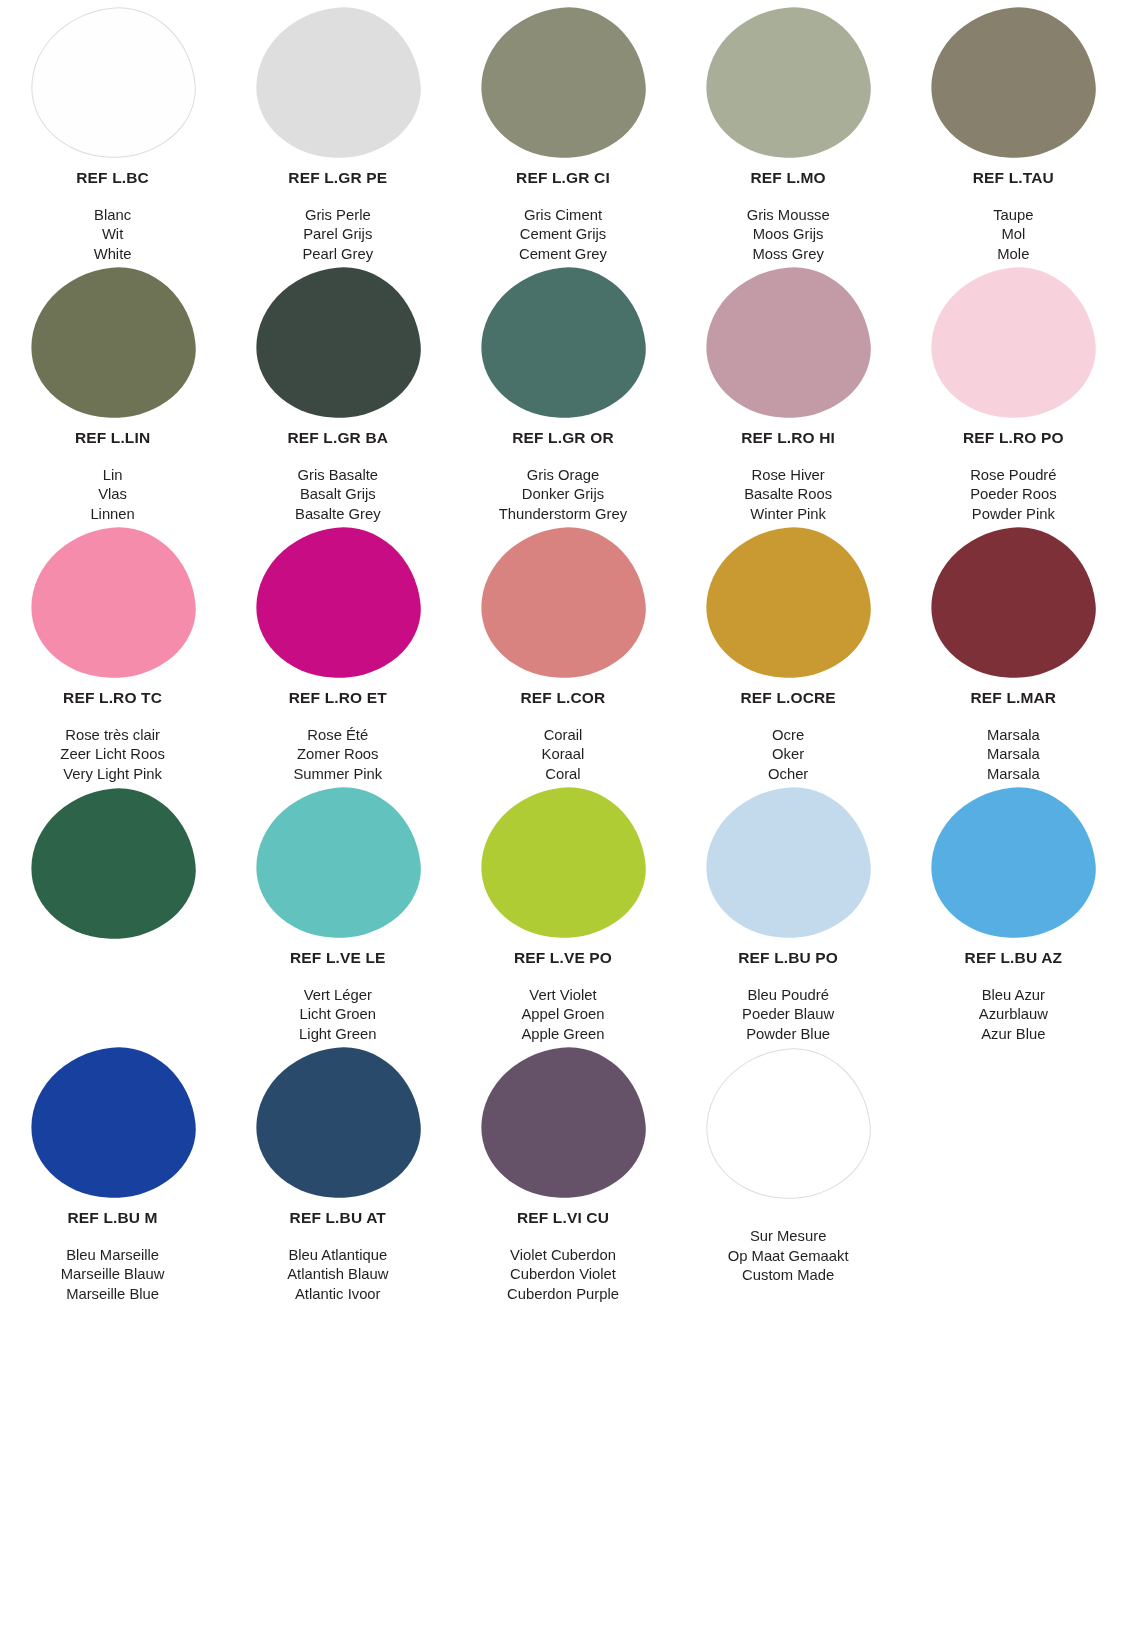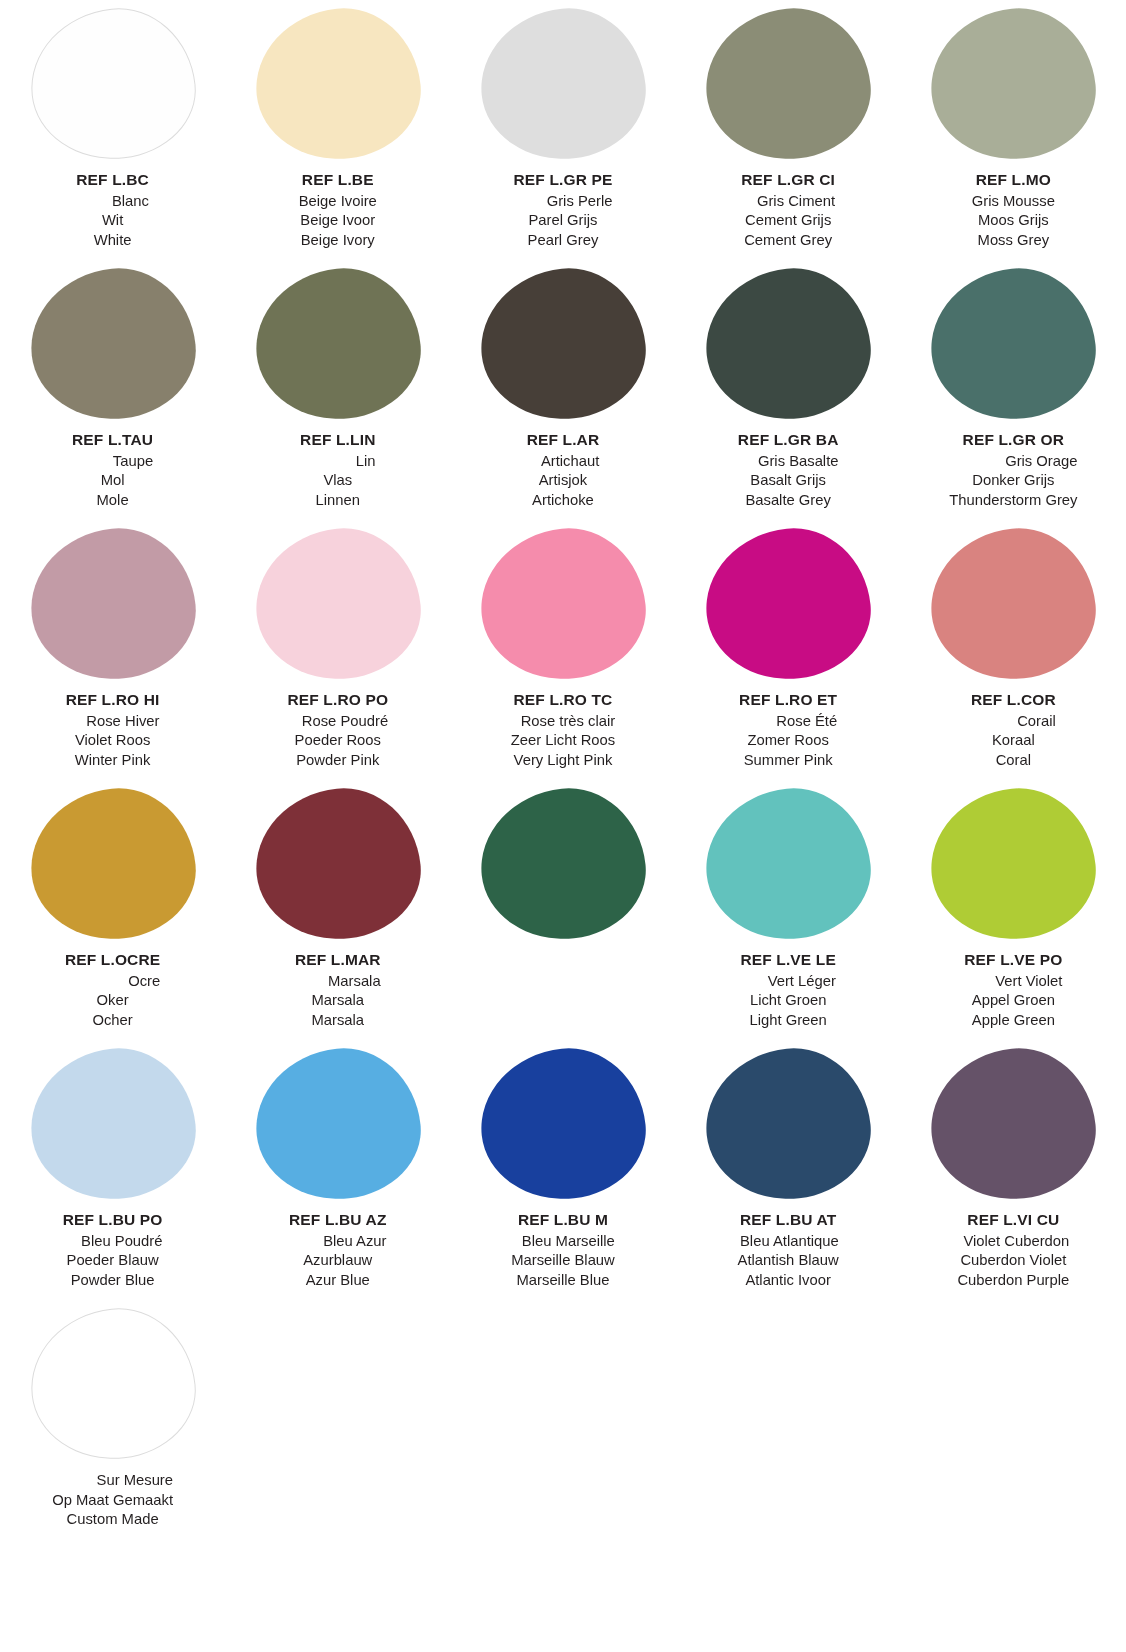--- a/index.html
+++ b/index.html
@@ -54,22 +54,21 @@
     font-weight: bold;
     letter-spacing: 0.15px;
     white-space: nowrap;
   }
   .name {
     font-size: 14.8px;
     font-weight: normal;
     white-space: nowrap;
   }
   .name.first {
-    margin-top: 1px;
-    text-align: right;
+    margin-top: 17px;
   }
   .empty-cell {
     visibility: hidden;
   }
 </style>
 </head>
 <body>
 
 <div id="chart">
     <div class="swatch-cell">
@@ -78,31 +77,20 @@
       </div>
       <div class="labels">
         <div class="ref">REF L.BC</div>
         <div class="name first">Blanc</div>
         <div class="name">Wit</div>
         <div class="name">White</div>
       </div>
     </div>
     <div class="swatch-cell">
       <div class="blob-wrap">
-        <div class="blob" style="background: rgb(247, 230, 192);"></div>
-      </div>
-      <div class="labels">
-        <div class="ref">REF L.BE</div>
-        <div class="name first">Beige Ivoire</div>
-        <div class="name">Beige Ivoor</div>
-        <div class="name">Beige Ivory</div>
-      </div>
-    </div>
-    <div class="swatch-cell">
-      <div class="blob-wrap">
         <div class="blob" style="background: rgb(222, 222, 222);"></div>
       </div>
       <div class="labels">
         <div class="ref">REF L.GR PE</div>
         <div class="name first">Gris Perle</div>
         <div class="name">Parel Grijs</div>
         <div class="name">Pearl Grey</div>
       </div>
     </div>
     <div class="swatch-cell">
@@ -144,31 +132,20 @@
       </div>
       <div class="labels">
         <div class="ref">REF L.LIN</div>
         <div class="name first">Lin</div>
         <div class="name">Vlas</div>
         <div class="name">Linnen</div>
       </div>
     </div>
     <div class="swatch-cell">
       <div class="blob-wrap">
-        <div class="blob" style="background: rgb(71, 63, 56);"></div>
-      </div>
-      <div class="labels">
-        <div class="ref">REF L.AR</div>
-        <div class="name first">Artichaut</div>
-        <div class="name">Artisjok</div>
-        <div class="name">Artichoke</div>
-      </div>
-    </div>
-    <div class="swatch-cell">
-      <div class="blob-wrap">
         <div class="blob" style="background: rgb(60, 73, 67);"></div>
       </div>
       <div class="labels">
         <div class="ref">REF L.GR BA</div>
         <div class="name first">Gris Basalte</div>
         <div class="name">Basalt Grijs</div>
         <div class="name">Basalte Grey</div>
       </div>
     </div>
     <div class="swatch-cell">
@@ -182,21 +159,21 @@
         <div class="name">Thunderstorm Grey</div>
       </div>
     </div>
     <div class="swatch-cell">
       <div class="blob-wrap">
         <div class="blob" style="background: rgb(194, 155, 166);"></div>
       </div>
       <div class="labels">
         <div class="ref">REF L.RO HI</div>
         <div class="name first">Rose Hiver</div>
-        <div class="name">Violet Roos</div>
+        <div class="name">Basalte Roos</div>
         <div class="name">Winter Pink</div>
       </div>
     </div>
     <div class="swatch-cell">
       <div class="blob-wrap">
         <div class="blob" style="background: rgb(247, 210, 220);"></div>
       </div>
       <div class="labels">
         <div class="ref">REF L.RO PO</div>
         <div class="name first">Rose Poudré</div>

